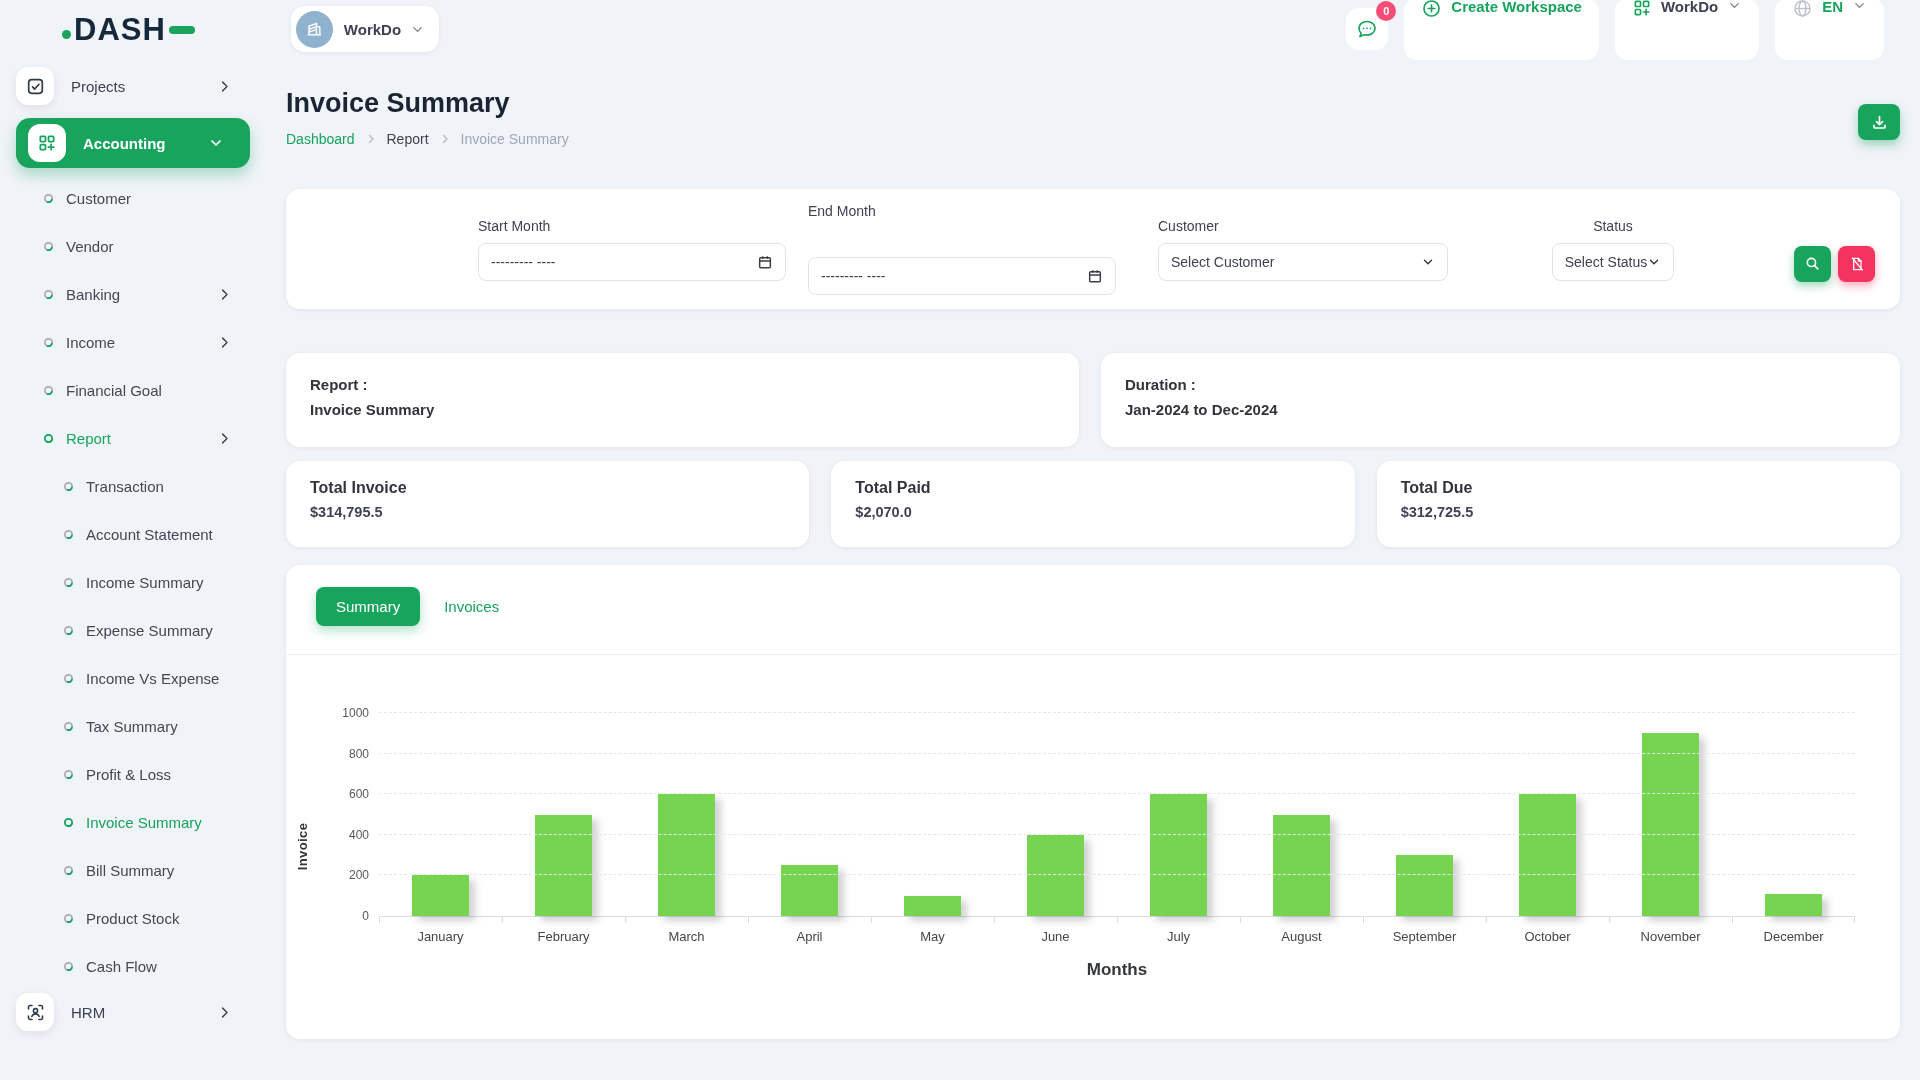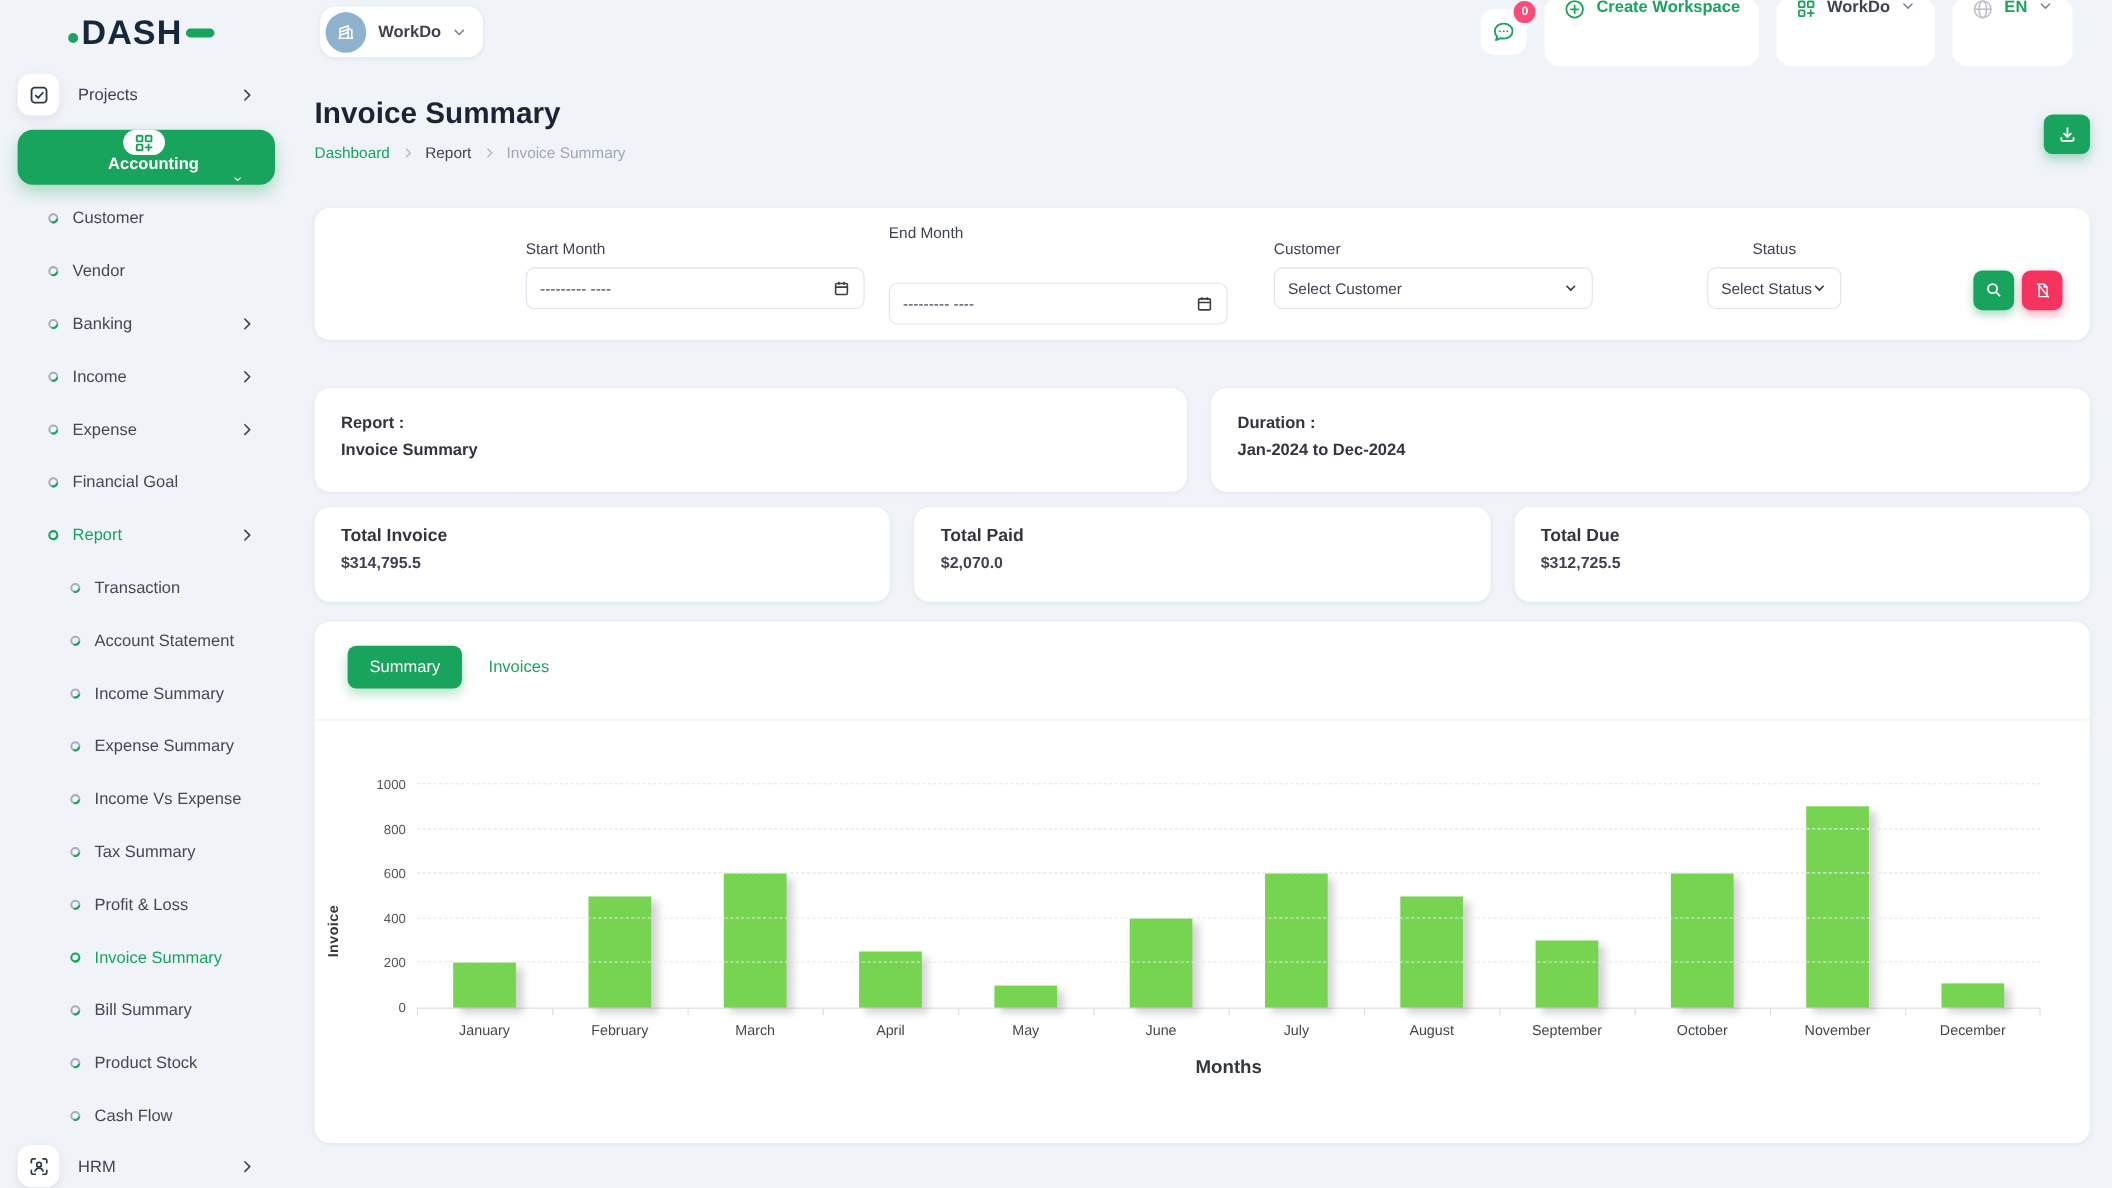--- a/index.html
+++ b/index.html
@@ -35,21 +35,21 @@
   .chev-down { color:#7e8299; }
 
   
   .sidebar { position:absolute; top:58px; left:0; bottom:0; width:258px; padding:6px 0 0 16px; }
   .side-row { display:flex; align-items:center; height:44px; font-size:15px; color:#3f4254; cursor:pointer; }
   .icon-box { width:38px; height:38px; min-width:38px; background:#fff; border-radius:12px;
               box-shadow:0 3px 8px rgba(40,60,90,.09); display:flex; align-items:center; justify-content:center; }
   .side-row .row-label { margin-left:17px; }
   .side-row .chev, .side-item .chev { margin-left:auto; margin-right:26px; color:#454754; }
   .acc-pill { margin:10px 8px 6px 0; height:50px; background:var(--green); border-radius:14px; display:flex; align-items:center;
-              padding:0 16px 0 12px; box-shadow:0 7px 14px rgba(24,164,92,.32); cursor:pointer;flex-direction:column; }
+              padding:0 16px 0 12px; box-shadow:0 7px 14px rgba(24,164,92,.32); cursor:pointer; }
   .acc-pill .icon-box { box-shadow:none; }
   .acc-pill .row-label { margin-left:17px; color:#fff; font-weight:700; font-size:15px; }
   .acc-pill .chev { margin-left:auto; margin-right:10px; color:#fff; }
   .side-item { display:flex; align-items:center; height:48px; font-size:15px; color:#454754; cursor:pointer; }
   .side-item .bullet { margin-left:27px; }
   .side-item .side-label { margin-left:12px; }
   .side-item.lvl2 .bullet { margin-left:47px; }
   .side-item.active { color:var(--green); }
 
   
@@ -237,30 +237,20 @@
         <svg class="chev" width="15" height="15" viewBox="0 0 24 24">
           <path d="M9 5l7 7-7 7" fill="none" stroke="currentColor" stroke-width="2.4" stroke-linecap="round" stroke-linejoin="round"></path>
         </svg>
       </div>
       <div class="side-item ">
         <svg class="bullet" width="11" height="11" viewBox="0 0 12 12">
           <circle cx="6" cy="6" r="4" fill="none" stroke="#a9adbd" stroke-width="2"></circle>
           <path d="M9.6 7.3A4 4 0 0 1 5.1 9.9" fill="none" stroke="#18a45c" stroke-width="2" stroke-linecap="round"></path>
         </svg>
         <span class="side-label">Income</span>
-        <svg class="chev" width="15" height="15" viewBox="0 0 24 24">
-          <path d="M9 5l7 7-7 7" fill="none" stroke="currentColor" stroke-width="2.4" stroke-linecap="round" stroke-linejoin="round"></path>
-        </svg>
-      </div>
-      <div class="side-item ">
-        <svg class="bullet" width="11" height="11" viewBox="0 0 12 12">
-          <circle cx="6" cy="6" r="4" fill="none" stroke="#a9adbd" stroke-width="2"></circle>
-          <path d="M9.6 7.3A4 4 0 0 1 5.1 9.9" fill="none" stroke="#18a45c" stroke-width="2" stroke-linecap="round"></path>
-        </svg>
-        <span class="side-label">Expense</span>
         <svg class="chev" width="15" height="15" viewBox="0 0 24 24">
           <path d="M9 5l7 7-7 7" fill="none" stroke="currentColor" stroke-width="2.4" stroke-linecap="round" stroke-linejoin="round"></path>
         </svg>
       </div>
       <div class="side-item ">
         <svg class="bullet" width="11" height="11" viewBox="0 0 12 12">
           <circle cx="6" cy="6" r="4" fill="none" stroke="#a9adbd" stroke-width="2"></circle>
           <path d="M9.6 7.3A4 4 0 0 1 5.1 9.9" fill="none" stroke="#18a45c" stroke-width="2" stroke-linecap="round"></path>
         </svg>
         <span class="side-label">Financial Goal</span>

